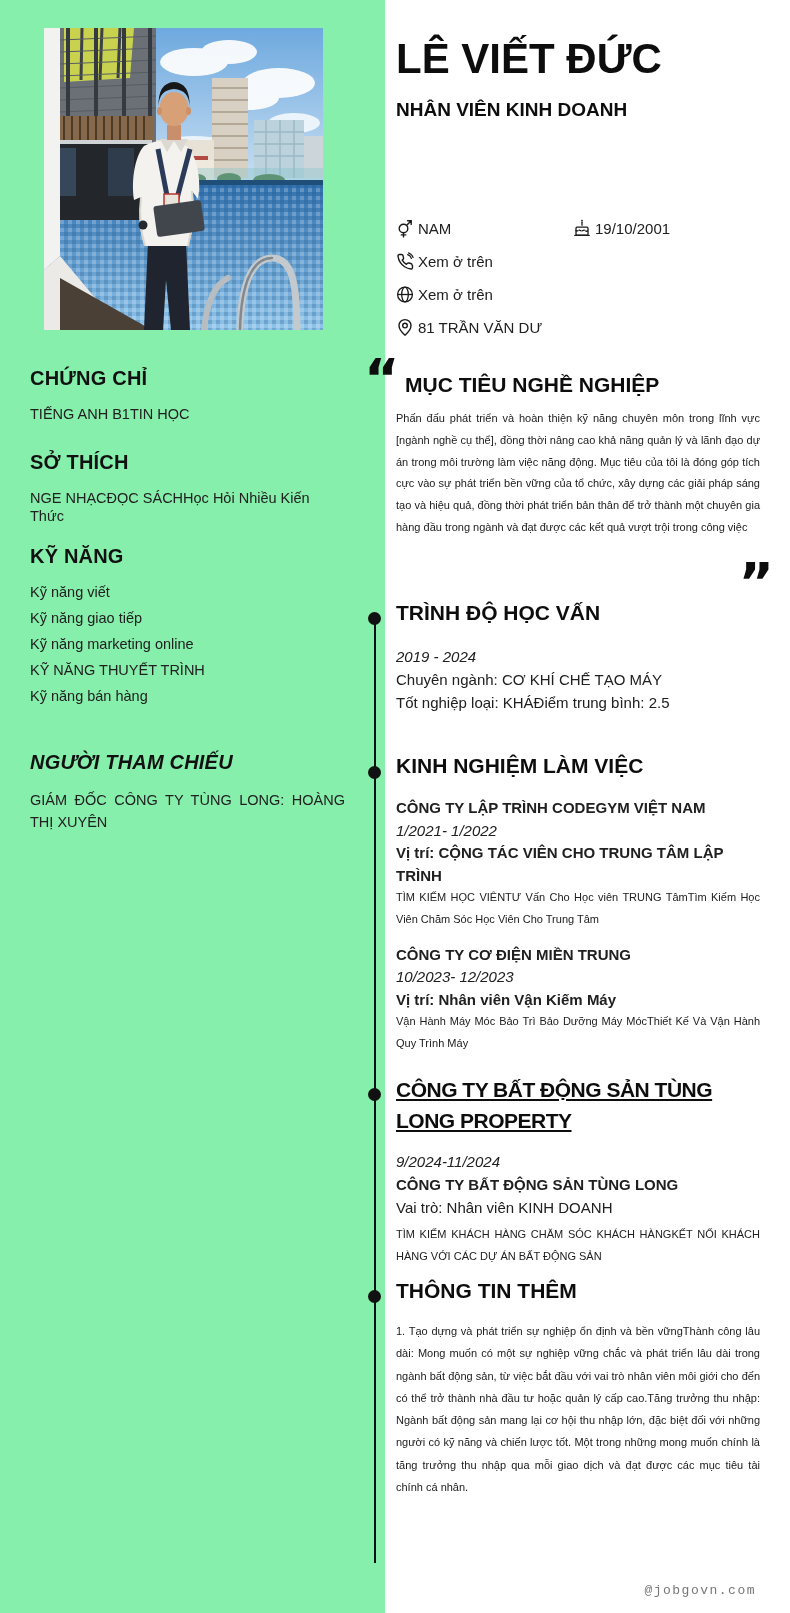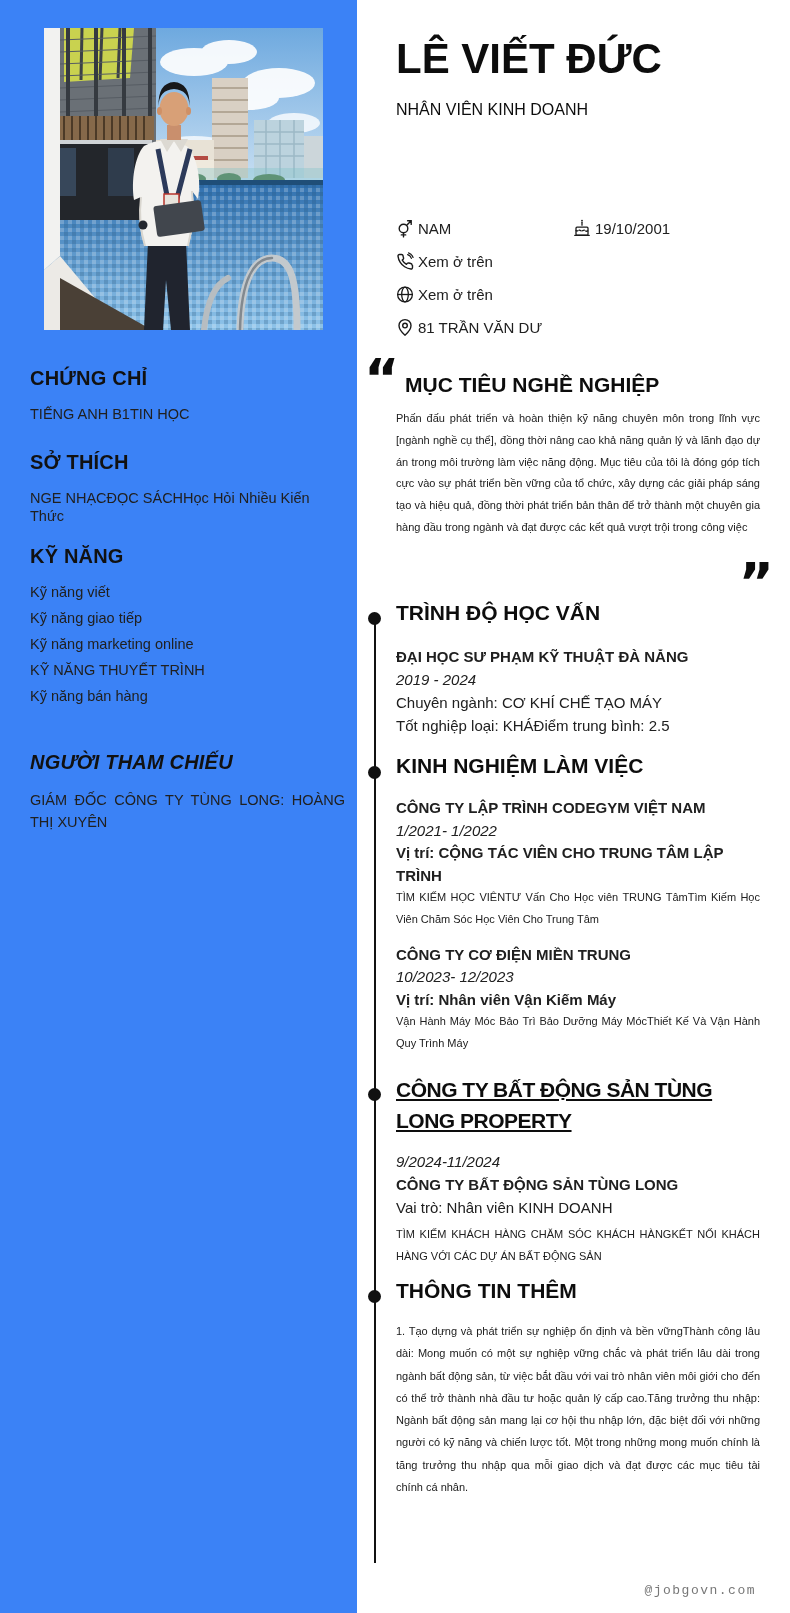--- a/index.html
+++ b/index.html
@@ -1,30 +1,30 @@
 <!DOCTYPE html>
 <html><head>
 <meta charset="utf-8">
 <style>
   html,body{margin:0;padding:0;}
   body{width:790px;height:1613px;position:relative;background:#ffffff;
        font-family:"Liberation Sans","DejaVu Sans",sans-serif;color:#202020;overflow:hidden;}
   
-  #sidebar{position:absolute;left:0;top:0;width:357px;height:1613px;background:#3b82f6;}
+  #sidebar{position:absolute;left:0;top:0;width:357px;height:1613px;background:#86efac;padding-left:28px;}
   #photo{position:absolute;left:44px;top:28px;width:279px;height:302px;overflow:hidden;}
   #sidebar-body{position:absolute;left:30px;top:366px;width:315px;}
   .sb-h{font-size:20px;line-height:24px;font-weight:bold;color:#111;margin:0 0 15px 0;letter-spacing:.2px;}
   .sb-item{font-size:14.5px;line-height:18px;margin:0 0 8px 0;}
   .sb-gap1{margin-top:27px;} .sb-gap2{margin-top:19px;} .sb-gap3{margin-top:45px;font-style:italic;}
   .sb-just{text-align:justify;line-height:22px;}
   
   #main{position:absolute;left:357px;top:0;width:433px;height:1613px;}
   .sec{position:absolute;left:39px;right:30px;}
   h1{margin:0;font-size:42px;line-height:46px;font-weight:bold;color:#0d0d0d;}
-  .subtitle{font-size:16px;line-height:22px;font-weight:normal;color:#0d0d0d;}
+  .subtitle{font-size:19px;line-height:22px;font-weight:bold;color:#0d0d0d;}
   h2{margin:0;font-size:21px;line-height:26px;font-weight:bold;color:#0d0d0d;}
   .h-big{font-size:21px;line-height:31px;letter-spacing:-.5px;text-decoration:underline;}
   .body-txt{font-size:11px;line-height:21.8px;text-align:justify;margin:0;}
   .line{font-size:15px;line-height:23px;margin:0;}
   .line-b{font-weight:bold;}
   .line-i{font-style:italic;}
   .exp-line{font-size:15px;line-height:22.5px;margin:0;}
   
   #contact{position:absolute;left:39px;top:212px;right:20px;}
   .c-row{height:33px;display:flex;align-items:center;}
@@ -279,21 +279,20 @@
   </div>
 
   <div id="tl-line"></div>
   <div class="tl-dot" style="top:612px"></div>
   <div class="tl-dot" style="top:766px"></div>
   <div class="tl-dot" style="top:1088px"></div>
   <div class="tl-dot" style="top:1290px"></div>
 
   <div class="sec" style="top:600px">
     <h2 style="margin-bottom:19px;">TRÌNH ĐỘ HỌC VẤN</h2>
-    <p class="line line-b">ĐẠI HỌC SƯ PHẠM KỸ THUẬT ĐÀ NẴNG</p>
     <p class="line line-i">2019 - 2024</p>
     <p class="line">Chuyên ngành: CƠ KHÍ CHẾ TẠO MÁY</p>
     <p class="line">Tốt nghiệp loại: KHÁĐiểm trung bình: 2.5</p>
   </div>
 
   <div class="sec" style="top:753px">
     <h2 style="margin-bottom:18px;">KINH NGHIỆM LÀM VIỆC</h2>
     <div>
       <p class="exp-line line-b">CÔNG TY LẬP TRÌNH CODEGYM VIỆT NAM</p>
       <p class="exp-line line-i">1/2021- 1/2022</p>

